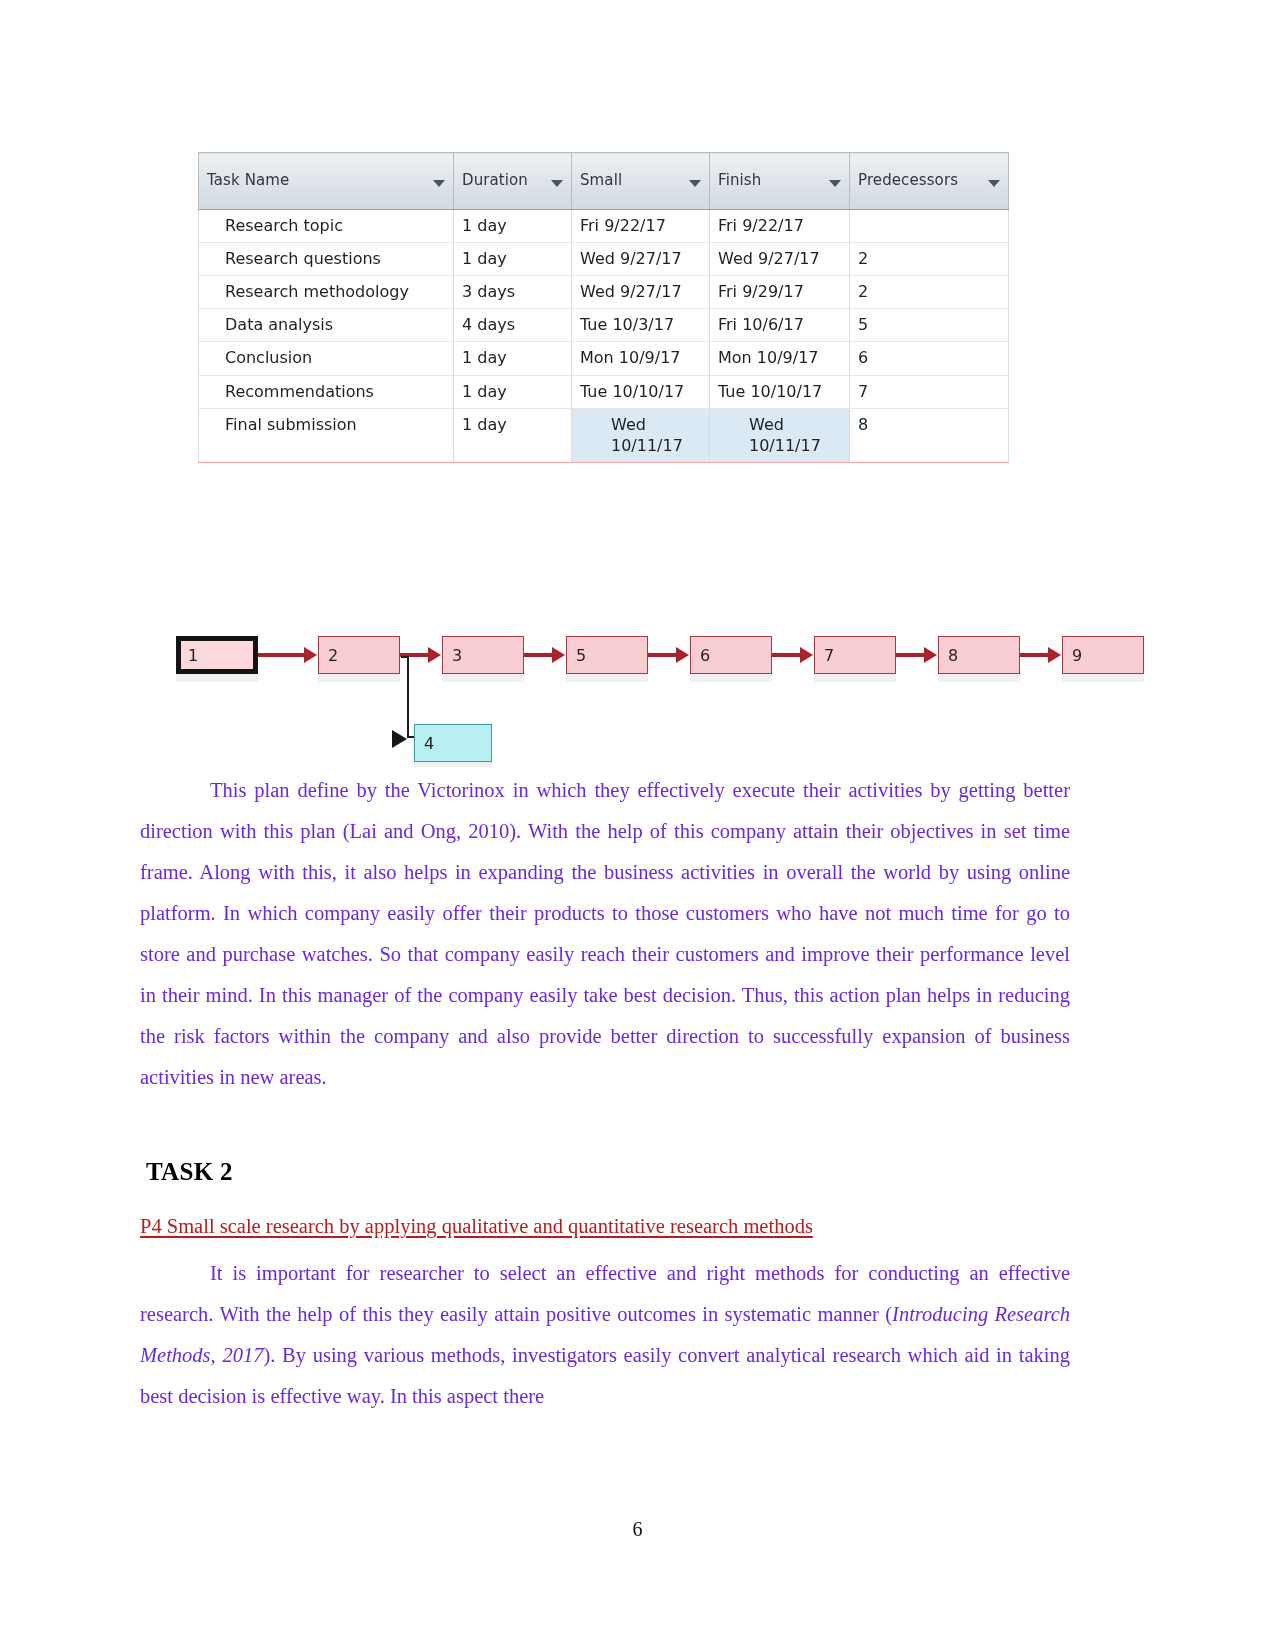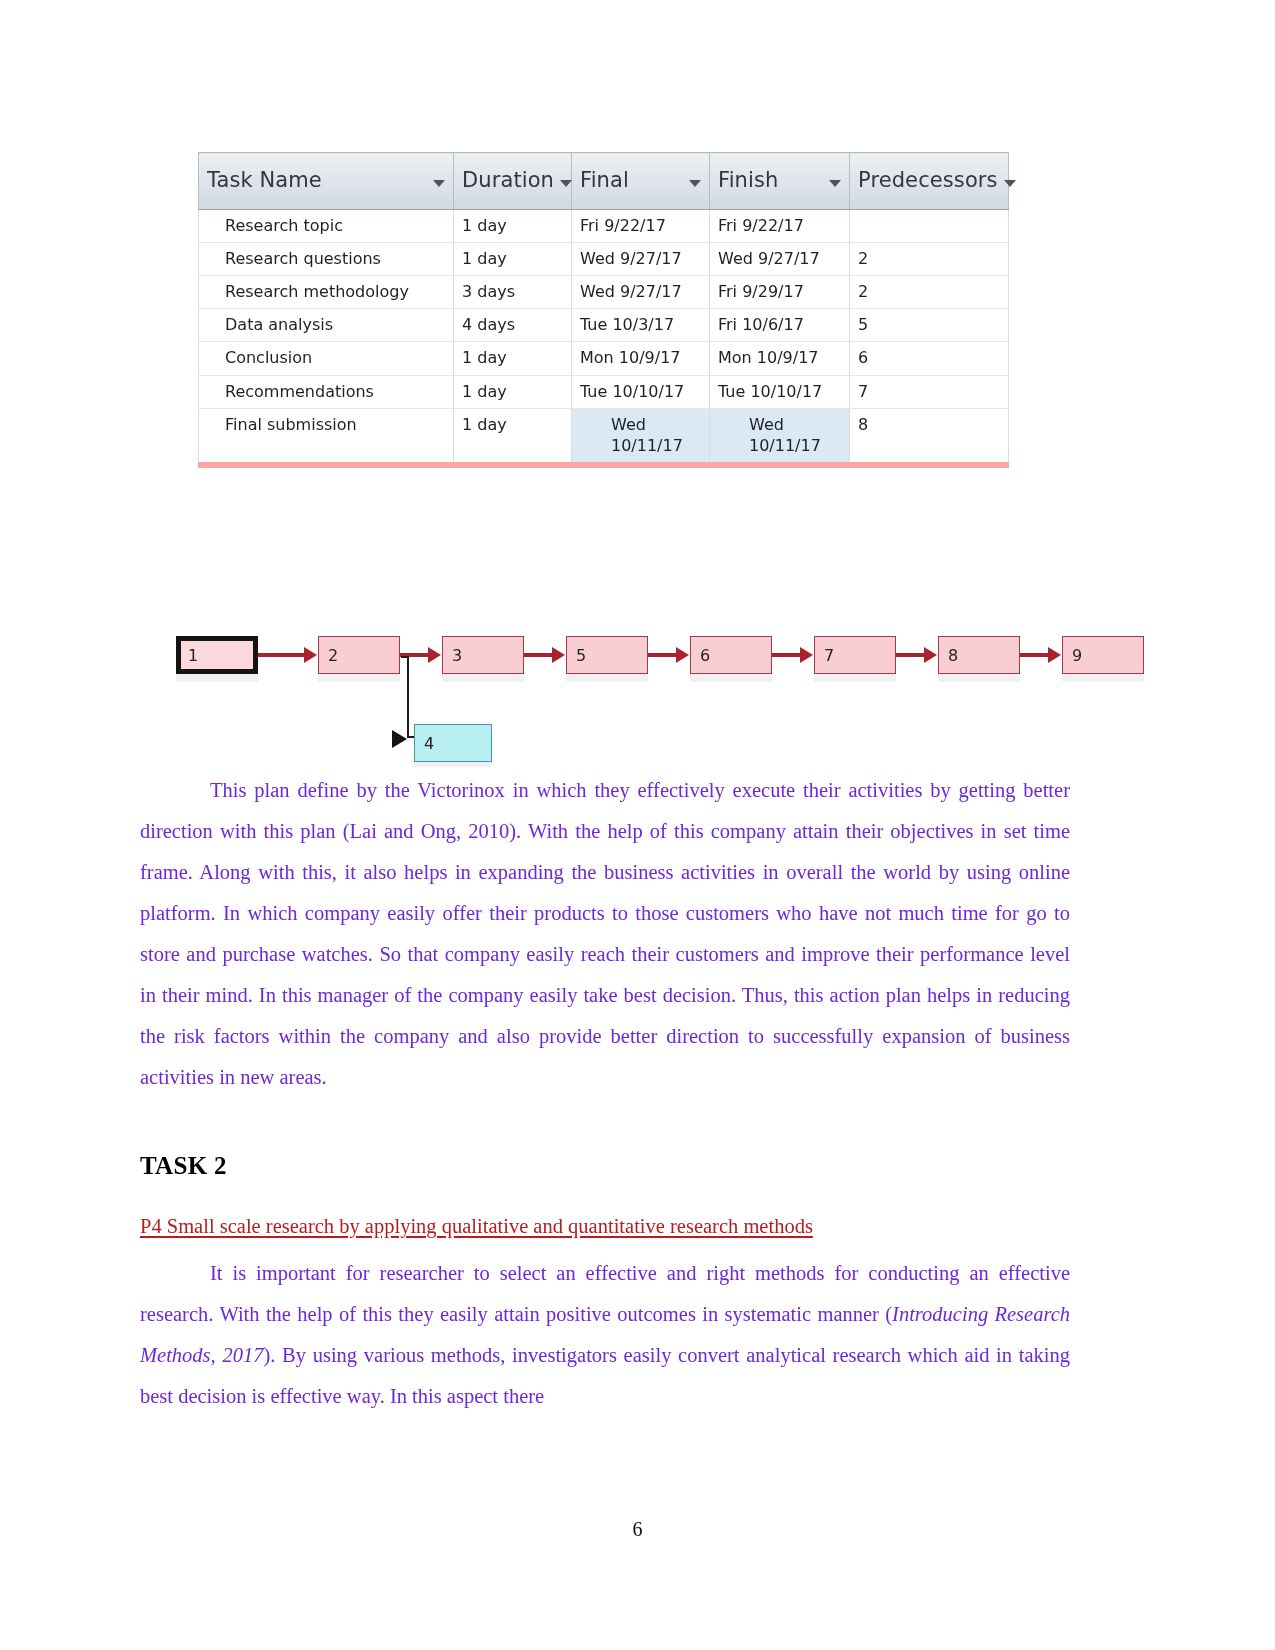--- a/index.html
+++ b/index.html
@@ -44,21 +44,21 @@
     background: linear-gradient(to bottom, #eef1f4 0%, #dde3e9 55%, #d2d9e0 100%);
     border: 1px solid #b4bcc4;
     border-bottom: 1px solid #9aa4ae;
     font-weight: normal;
     color: #32373c;
     text-align: left;
     padding: 6px 8px 8px 8px;
     height: 42px;
     vertical-align: middle;
     position: relative;
-    font-size: 21px;
+    font-size: 15px;
     letter-spacing: 0.1px;
   }
   table.proj-table th .hdr-inner {
     display: flex;
     align-items: center;
     justify-content: space-between;
     width: 100%;
   }
   .filter-caret {
     display: inline-block;
@@ -77,21 +77,21 @@
     padding: 5px 8px 6px 8px;
     vertical-align: top;
     color: #1d2125;
     font-size: 16px;
     line-height: 1.32;
     background: #ffffff;
   }
   table.proj-table tr.alt td { background: #fbfcfd; }
   table.proj-table td.taskname { padding-left: 26px; }
   table.proj-table td.hl { background: #dbe9f5; padding-left: 39px; }
-  table.proj-table tr:last-child td { border-bottom: 6px solid #fca5a5; }
+  table.proj-table tr:last-child td { border-bottom: 1px solid #fca5a5; }
 
   .col-task   { width: 255px; }
   .col-dur    { width: 118px; }
   .col-start  { width: 138px; }
   .col-finish { width: 140px; }
   .col-pred   { width: 159px; }
 
   
   .network {
     position: absolute;
@@ -160,21 +160,21 @@
     line-height: 41px;
     color: #6d28d9;
     font-family: "Liberation Serif", "DejaVu Serif", serif;
   }
   .body-text p { margin: 0; }
   .indent { text-indent: 70px; }
 
   h2.task-heading {
     position: absolute;
     left: 140px;
-    margin: 0;
+    margin: 6px;
     font-size: 25px;
     font-weight: bold;
     font-family: "Liberation Serif", "DejaVu Serif", serif;
     color: #000;
     letter-spacing: 0.3px;
   }
   .sub-heading {
     position: absolute;
     left: 140px;
     width: 930px;
@@ -216,21 +216,21 @@
             </span>
           </th>
           <th>
             <span class="hdr-inner">
               <span>Duration</span>
               <span class="filter-caret"></span>
             </span>
           </th>
           <th>
             <span class="hdr-inner">
-              <span>Final</span>
+              <span>Small</span>
               <span class="filter-caret"></span>
             </span>
           </th>
           <th>
             <span class="hdr-inner">
               <span>Finish</span>
               <span class="filter-caret"></span>
             </span>
           </th>
           <th>

